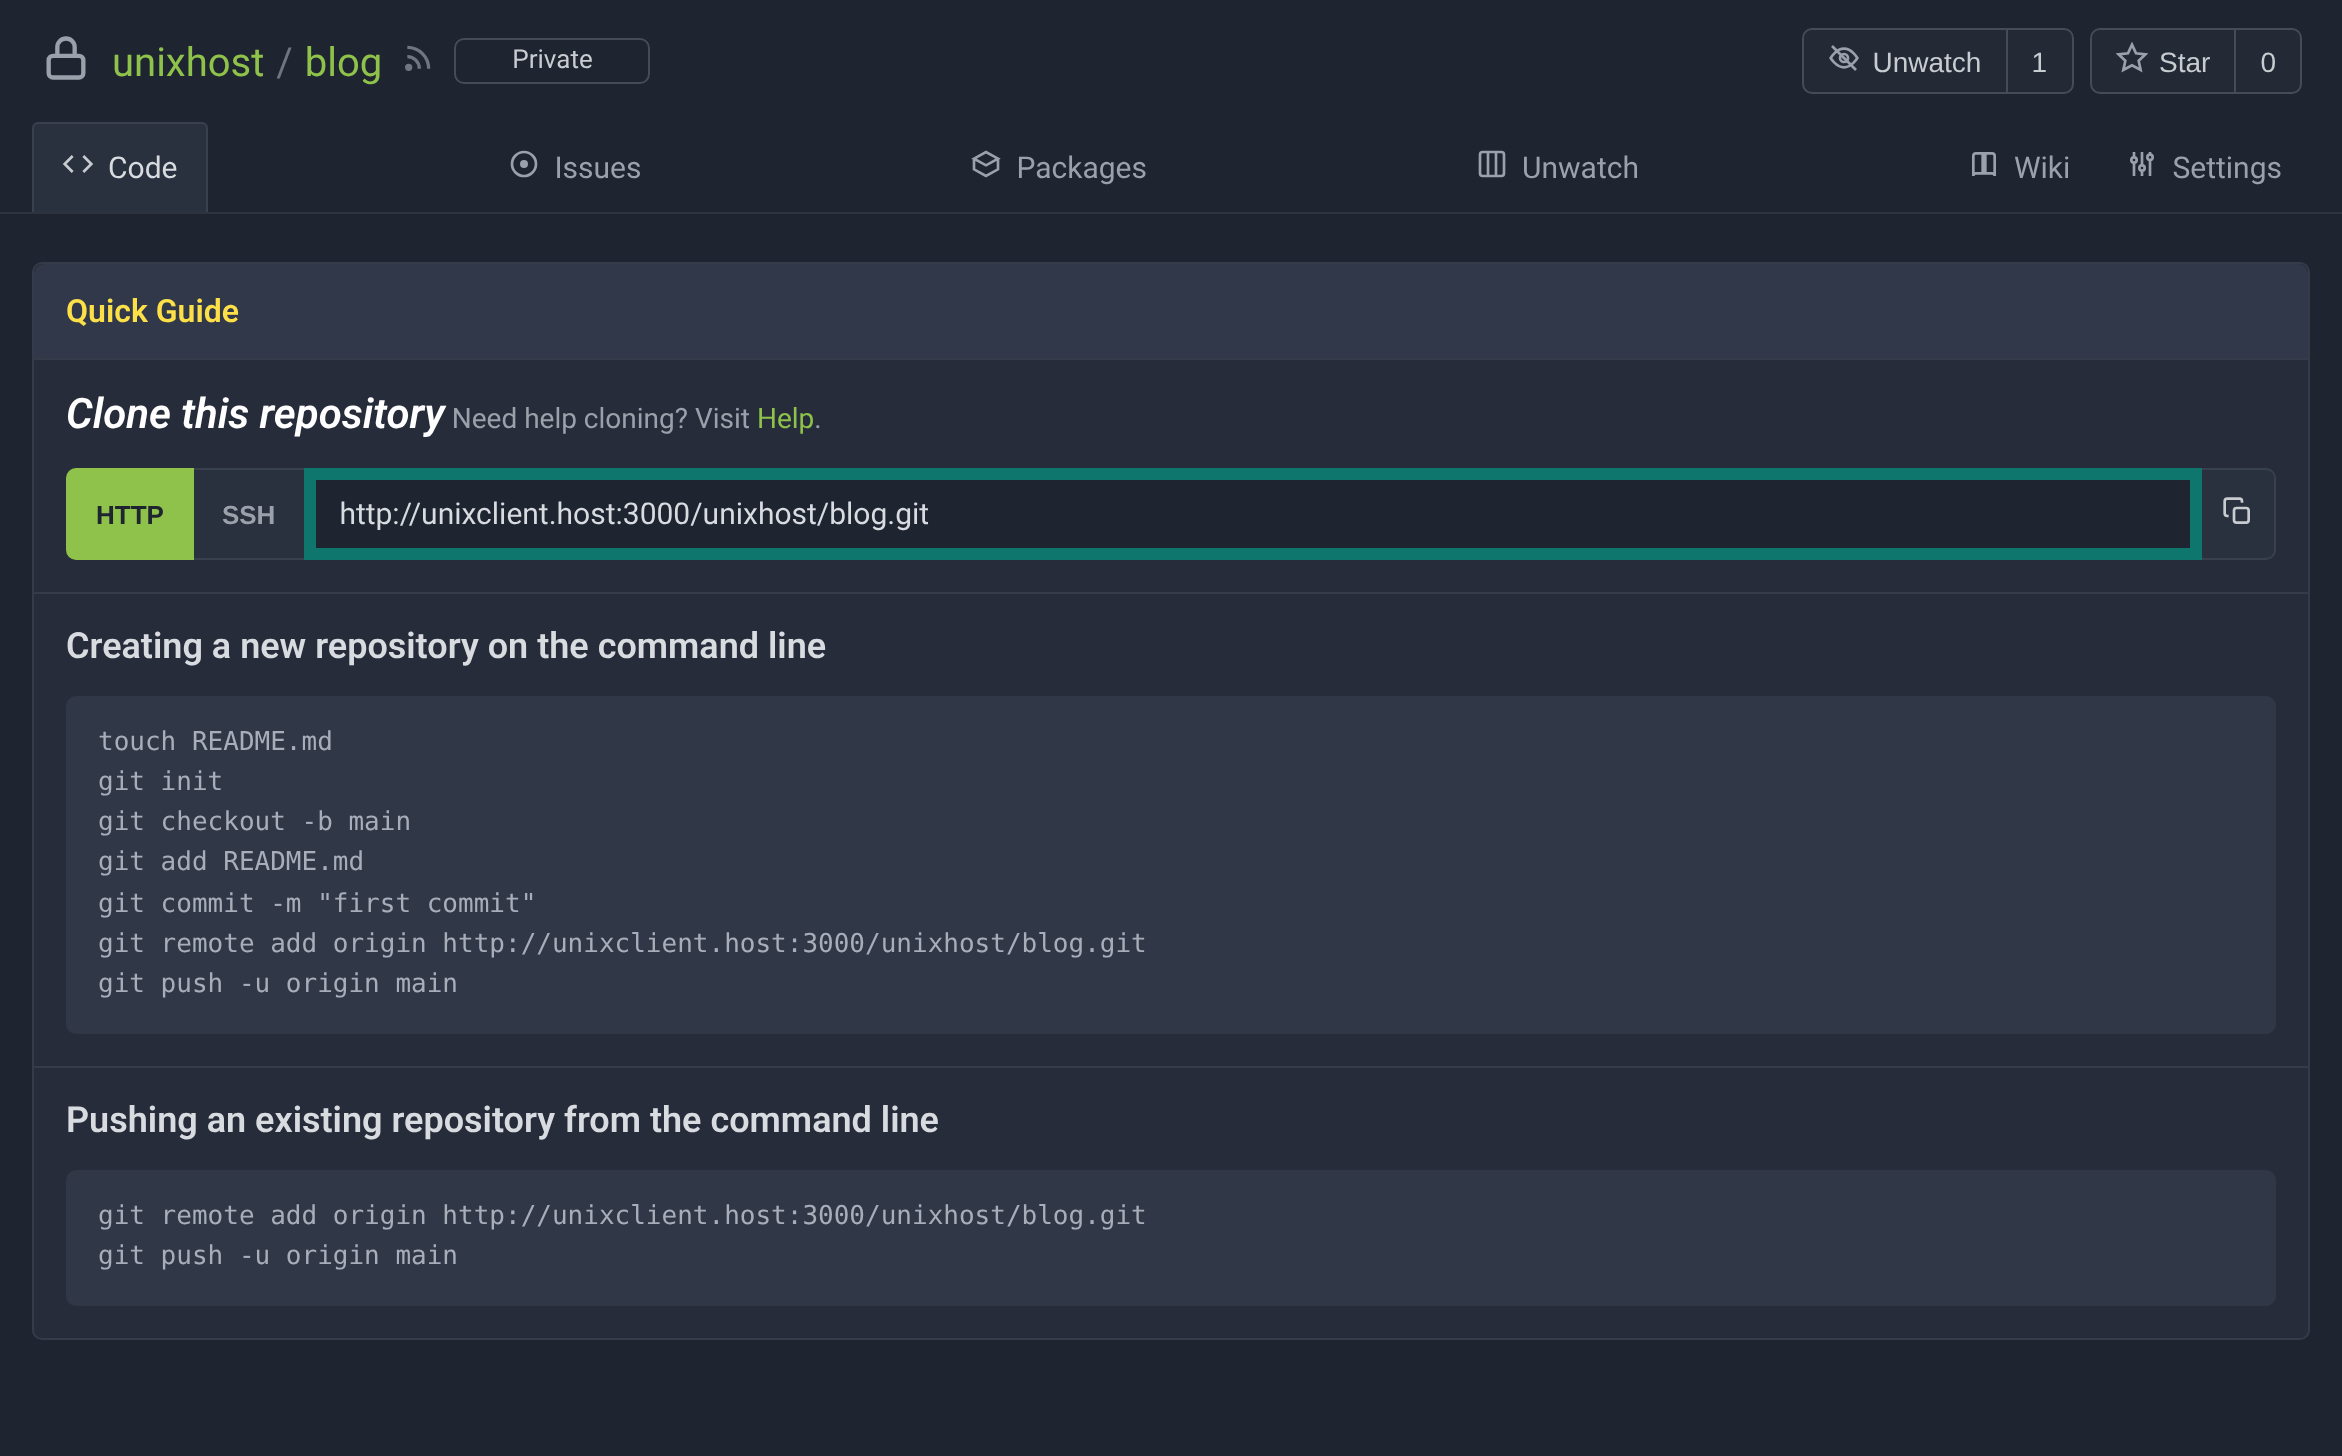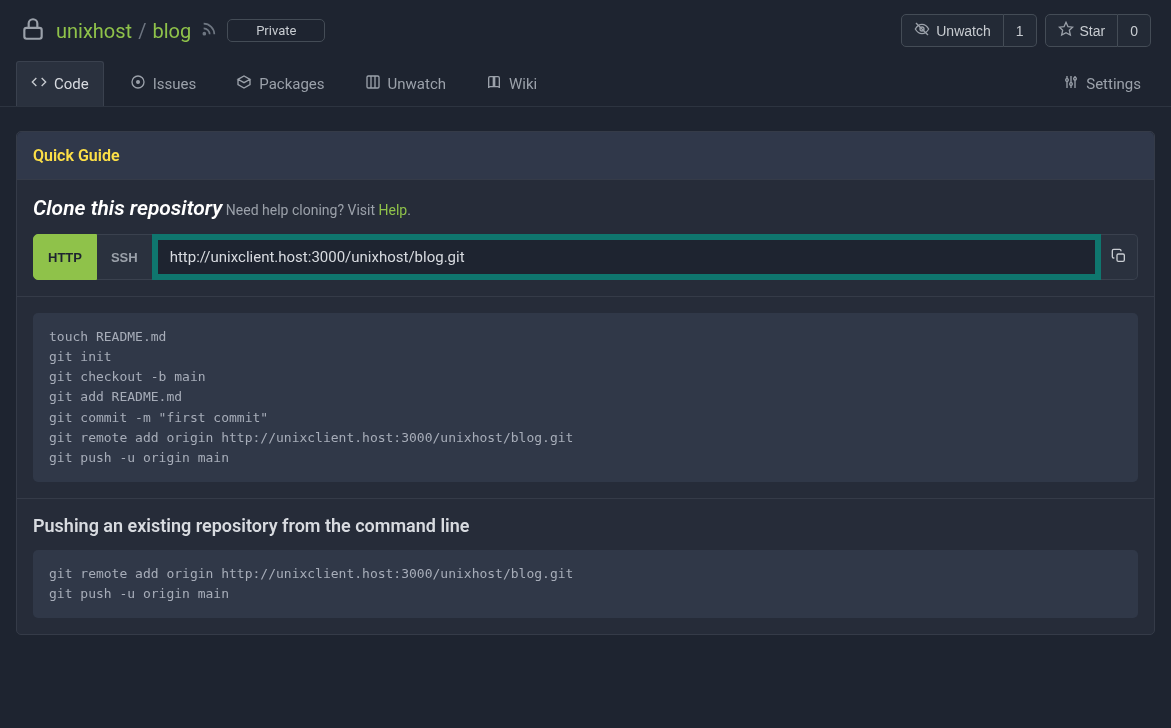--- a/index.html
+++ b/index.html
@@ -42,21 +42,21 @@
   cursor: pointer;
 }
 .btn-group .btn:first-child { border-top-right-radius: 0; border-bottom-right-radius: 0; }
 .btn-group .btn:last-child { border-top-left-radius: 0; border-bottom-left-radius: 0; border-left: none; padding: 6px 12px; }
 .tabs {
   display: flex;
   align-items: center;
   padding: 0 16px;
   border-bottom: 1px solid #2d3440;
 }
-.tabs-left { display: flex; gap: 12px; flex: 1; }
+.tabs-left { display: flex; gap: 12px; flex: 1; justify-content: space-between; }
 .tab {
   display: flex;
   align-items: center;
   gap: 7px;
   padding: 12px 14px;
   color: #9ba1aa;
   cursor: pointer;
   font-size: 15px;
 }
 .tab.active {
@@ -252,20 +252,21 @@
         <button class="copy-btn">
           <span class="icon"><svg width="16" height="16" viewBox="0 0 24 24" fill="none" stroke="#c8ccd1" stroke-width="2">
                 <rect x="9" y="9" width="11" height="11" rx="2"></rect>
                 <path d="M5 15H4a2 2 0 0 1-2-2V4a2 2 0 0 1 2-2h9a2 2 0 0 1 2 2v1"></path>
               </svg></span>
         </button>
       </div>
     </div>
 
     <div class="section bordered">
+      <div class="section-title">Creating a new repository on the command line</div>
       <div class="code-block">touch README.md
 git init
 git checkout -b main
 git add README.md
 git commit -m "first commit"
 git remote add origin http://unixclient.host:3000/unixhost/blog.git
 git push -u origin main</div>
     </div>
 
     <div class="section">

